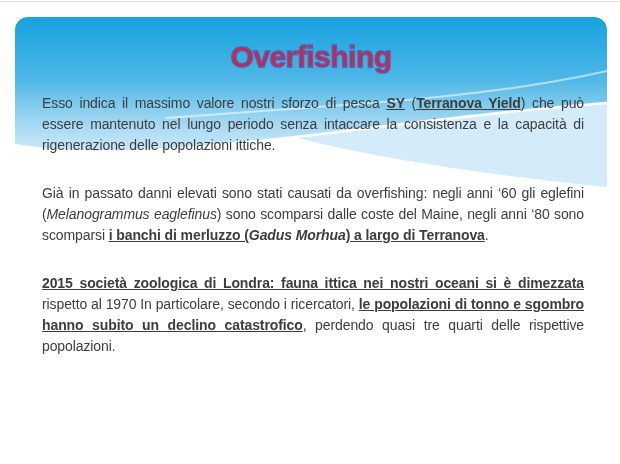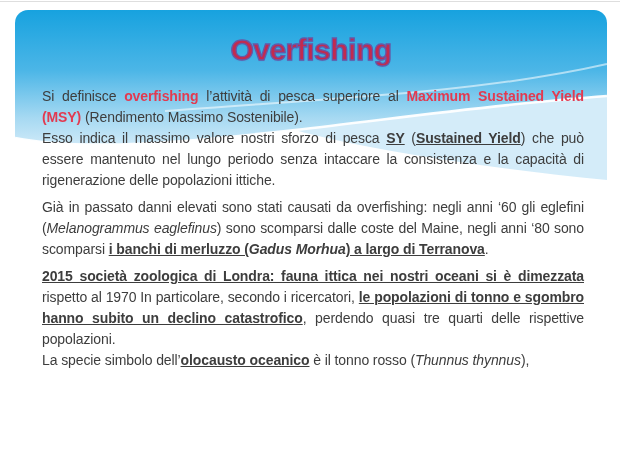--- a/index.html
+++ b/index.html
@@ -3,21 +3,21 @@
 <meta charset="utf-8">
 <style>
   html,body{margin:0;padding:0;}
   body{
     width:620px;height:464px;position:relative;overflow:hidden;
     background:#ffffff;
     font-family:"Liberation Sans",sans-serif;
   }
   .top-line{position:absolute;top:1px;left:0;right:0;height:1px;background:#dedede;}
   .card{
-    position:absolute;left:15px;top:10px;width:592px;bottom:0;
+    position:absolute;left:15px;top:17px;width:592px;bottom:0;
   }
   .header-clip{
     position:absolute;top:0;left:0;width:592px;height:190px;
     border-radius:13px 13px 0 0;overflow:hidden;
   }
   .header-clip svg{display:block;width:592px;height:190px;}
   .title{
     position:relative;z-index:2;
     margin:21px 0 0 0;
     text-align:center;
@@ -28,21 +28,21 @@
   }
   .body-text{
     position:relative;z-index:2;
     margin:17px 23px 0 27px;
     font-size:14px;line-height:21px;
     letter-spacing:-0.1px;
     text-align:justify;
     color:var(--body-text,#3d3d3d);
   }
   .para{margin:0;}
-  .para.gap{margin-top:6px;}
+  .para.gap{margin-top:27px;}
   .r-normal{font-weight:normal;}
   .r-bold{font-weight:bold;text-decoration:underline;}
   .r-italic{font-style:italic;}
   .r-bold-italic{font-weight:bold;font-style:italic;}
   .r-red-bold{font-weight:bold;color:var(--accent-red,#e23a50);}
 </style>
 </head>
 <body>
 
 <div class="top-line"></div>
@@ -62,20 +62,18 @@
       <path d="M0,0 H592 V86 C480,94 370,110 280,120 C180,131 70,142 0,128 Z" fill="url(#gBlue)"></path>
       <path d="M280,120 C370,110 480,94 592,86 V170 C460,157 340,137 280,120 Z" opacity="0.85" fill="#cde9f8"></path>
       <path d="M0,128 C70,142 180,131 280,120 C370,110 480,94 592,86" fill="none" stroke-width="2.5" opacity="0.95" stroke="#ffffff"></path>
       <path d="M150,101 C300,89 460,84 592,54" fill="none" stroke-width="2" opacity="0.55" stroke="#ffffff"></path>
     </svg>
   </div>
 
   <h1 class="title">Overfishing</h1>
 
   <div class="body-text">
-      <p class="para"><span class="r-normal">Si definisce </span><span class="r-red-bold">overfishing</span><span class="r-normal"> l’attività di pesca superiore al </span><span class="r-red-bold">Maximum Sustained Yield (MSY)</span><span class="r-normal"> (Rendimento Massimo Sostenibile).</span></p>
-      <p class="para"><span class="r-normal">Esso indica il massimo valore nostri sforzo di pesca </span><span class="r-bold">SY</span><span class="r-normal"> (</span><span class="r-bold">Sustained Yield</span><span class="r-normal">) che può essere mantenuto nel lungo periodo senza intaccare la consistenza e la capacità di rigenerazione delle popolazioni ittiche.</span></p>
+      <p class="para"><span class="r-normal">Esso indica il massimo valore nostri sforzo di pesca </span><span class="r-bold">SY</span><span class="r-normal"> (</span><span class="r-bold">Terranova Yield</span><span class="r-normal">) che può essere mantenuto nel lungo periodo senza intaccare la consistenza e la capacità di rigenerazione delle popolazioni ittiche.</span></p>
       <p class="para gap"><span class="r-normal">Già in passato danni elevati sono stati causati da overfishing: negli anni ‘60 gli eglefini (</span><span class="r-italic">Melanogrammus eaglefinus</span><span class="r-normal">) sono scomparsi dalle coste del Maine, negli anni ‘80 sono scomparsi </span><span class="r-bold">i banchi di merluzzo (</span><span class="r-bold-italic">Gadus Morhua</span><span class="r-bold">) a largo di Terranova</span><span class="r-normal">.</span></p>
       <p class="para gap"><span class="r-bold">2015 società zoologica di Londra: fauna ittica nei nostri oceani si è dimezzata</span><span class="r-normal"> rispetto al 1970 In particolare, secondo i ricercatori, </span><span class="r-bold">le popolazioni di tonno e sgombro hanno subito un declino catastrofico</span><span class="r-normal">, perdendo quasi tre quarti delle rispettive popolazioni.</span></p>
-      <p class="para"><span class="r-normal">La specie simbolo dell’</span><span class="r-bold">olocausto oceanico</span><span class="r-normal"> è il tonno rosso (</span><span class="r-italic">Thunnus thynnus</span><span class="r-normal">),</span></p>
     </div>
 
 </div>
 
 </body></html>

